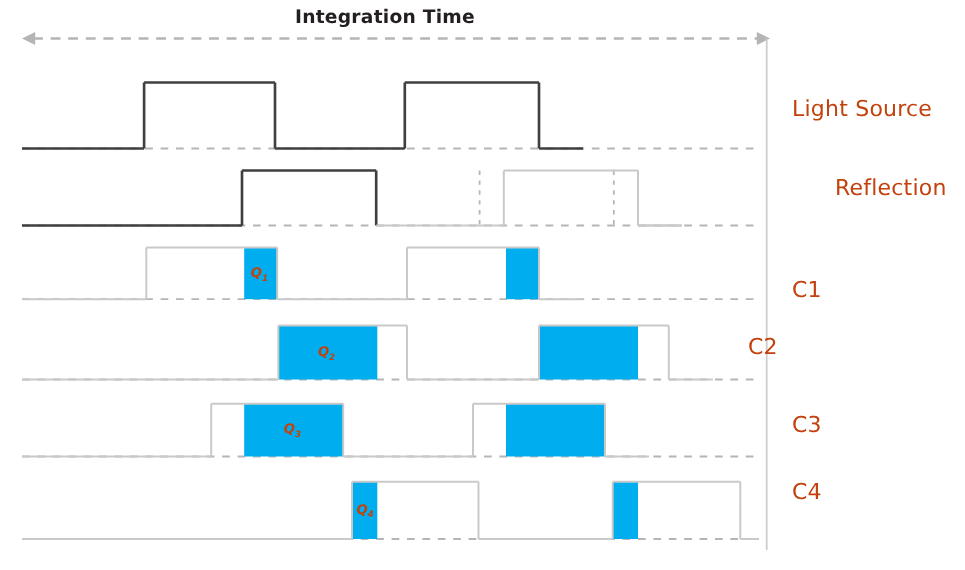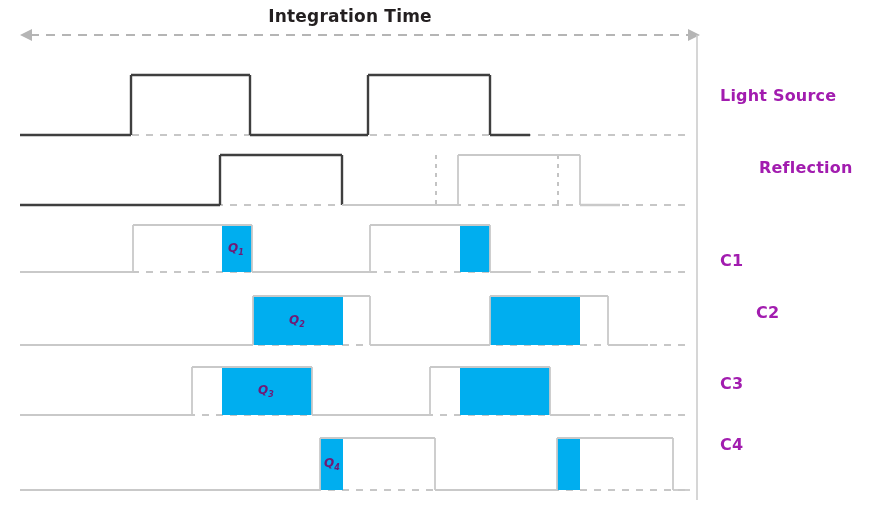--- a/index.html
+++ b/index.html
@@ -3,24 +3,24 @@
 <meta charset="utf-8">
 <title>ToF Integration Timing Diagram</title>
 <style>
   html,body{margin:0;padding:0;background:#ffffff;}
   body{width:877px;height:518px;position:relative;overflow:hidden;
        font-family:"DejaVu Sans","Liberation Sans",sans-serif;}
   #stage{position:absolute;left:0;top:0;width:877px;height:518px;}
   svg#diagram{position:absolute;left:0;top:0;width:877px;height:518px;display:block;}
   .ttl{position:absolute;left:0;top:6px;width:700px;text-align:center;
        font-size:17px;font-weight:bold;color:#231f20;letter-spacing:.2px;}
-  .rowlbl{position:absolute;font-size:16px;font-weight:bold;color:#a21caf;
+  .rowlbl{position:absolute;font-size:20px;font-weight:normal;color:#c2410c;
           white-space:nowrap;letter-spacing:.2px;}
   .qlbl{position:absolute;font-size:12px;font-weight:bold;font-style:italic;
-        color:#701a75;white-space:nowrap;}
+        color:#c2410c;white-space:nowrap;}
   .qlbl sub{font-size:8px;font-style:italic;font-weight:bold;}
 </style>
 </head>
 <body>
 
 <div id="stage">
 
   <div class="ttl">Integration Time</div>
 
   <svg id="diagram" viewBox="0 0 877 518" xmlns="http://www.w3.org/2000/svg">
@@ -113,21 +113,21 @@
           <line x1="673" y1="438" x2="673" y2="490" stroke="#c9c9c9" stroke-width="1.8"></line>
           <line x1="673" y1="490" x2="690" y2="490" stroke="#c9c9c9" stroke-width="1.8"></line>
         </g>
       </g>
   </svg>
 
   <div id="labels-layer">
       <div class="rowlbl" style="left: 720px; top: 86px;">Light Source</div>
       <div class="rowlbl" style="left: 720px; top: 158px; margin-left: 39px;">Reflection</div>
       <div class="rowlbl" style="left: 720px; top: 232px; margin-top: 19px;">C1</div>
-      <div class="rowlbl" style="left: 756px; top: 303px;">C2</div>
+      <div class="rowlbl" style="left: 680px; top: 303px;">C2</div>
       <div class="rowlbl" style="left: 720px; top: 374px;">C3</div>
       <div class="rowlbl" style="left: 720px; top: 435px;">C4</div>
     </div>
   <div id="qlabels-layer">
       <div class="qlbl" style="left: 228px; top: 240.5px;">Q<sub>1</sub></div>
       <div class="qlbl" style="left: 289px; top: 312.5px;">Q<sub>2</sub></div>
       <div class="qlbl" style="left: 258px; top: 383px;">Q<sub>3</sub></div>
       <div class="qlbl" style="left: 324px; top: 456px;">Q<sub>4</sub></div>
     </div>
 

